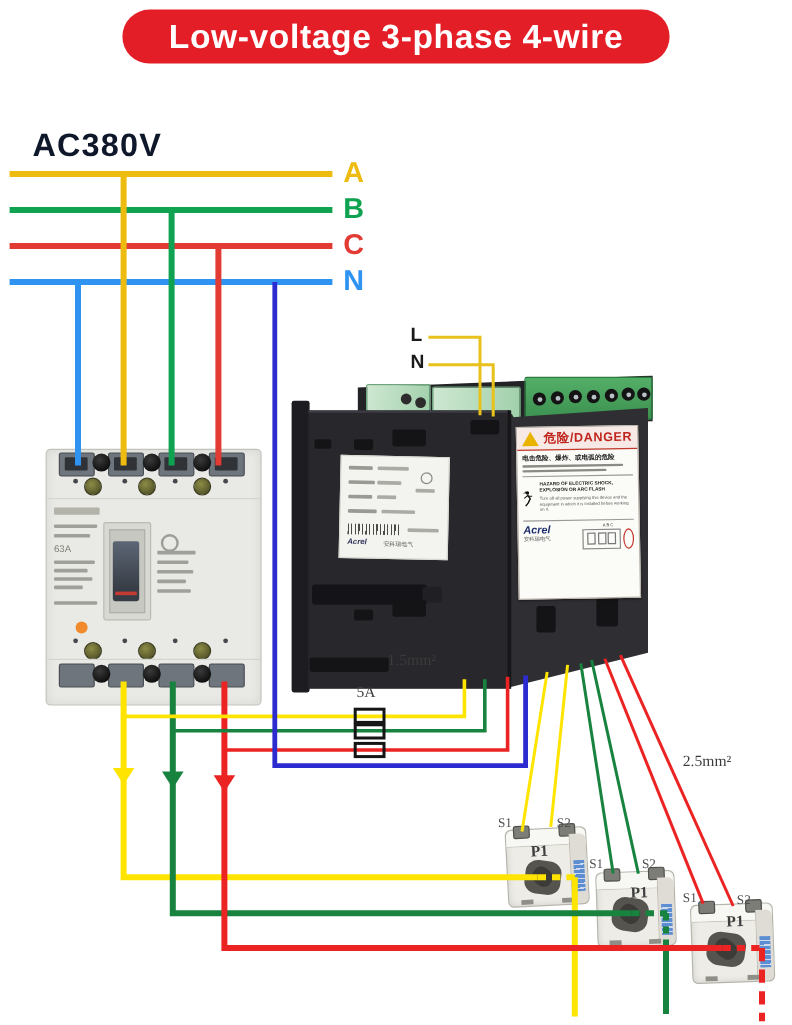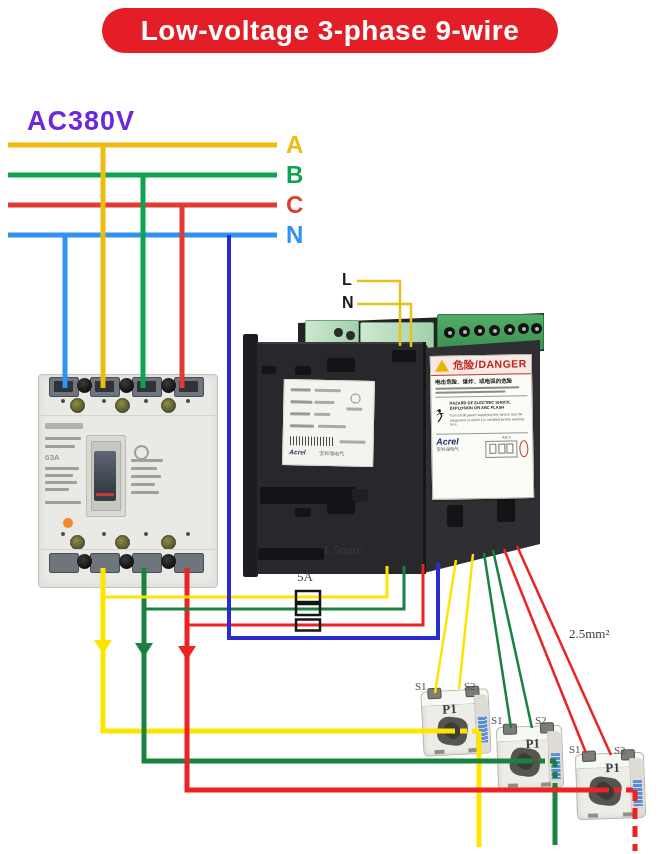--- a/index.html
+++ b/index.html
@@ -4,21 +4,21 @@
 <style>
   html,body{margin:0;padding:0;background:#ffffff;}
   .stage{position:relative;width:660px;height:854px;background:#ffffff;overflow:hidden;
          font-family:"Liberation Sans",sans-serif;}
   .abs{position:absolute;}
 
   
   .banner{left:102px;top:8px;width:456px;height:45px;background:#e41e26;border-radius:23px;
           color:#fff;font-size:28px;font-weight:700;display:flex;align-items:center;
           justify-content:center;letter-spacing:.5px;}
-  .src-label{left:27px;top:106px;font-size:27px;font-weight:600;color:#6d28d9;letter-spacing:1px;}
+  .src-label{left:27px;top:106px;font-size:27px;font-weight:600;color:#0f172a;letter-spacing:1px;}
   .phase-label{left:286px;font-size:24px;font-weight:700;line-height:24px;}
 
   
   .serif-note{font-family:"Liberation Serif",serif;font-size:13px;color:#3b3b3b;}
   .ln-label{font-size:16px;font-weight:700;color:#1a1a1a;}
   .ct-tag{font-family:"Liberation Serif",serif;font-size:11px;color:#4f4f4f;}
 
   
   .breaker{left:38px;top:374px;width:178px;height:212px;background:#e9e9e5;
            border:1px solid #c2c2bc;border-radius:4px;box-shadow:inset 0 0 10px rgba(0,0,0,.08);}
@@ -106,21 +106,21 @@
   .ct-window-in{position:absolute;left:20%;top:22%;width:58%;height:55%;background:#3c3b37;
                 border-radius:40%;transform:rotate(30deg);}
   .ct-p1{position:absolute;font-family:"Liberation Serif",serif;font-size:13px;font-weight:600;color:#3d3d3d;}
   .ct-foot{position:absolute;bottom:1px;width:10px;height:4px;background:#8f8f87;}
 </style>
 </head>
 <body>
 
 <div class="stage">
 
-  <div class="abs banner">Low-voltage 3-phase 9-wire</div>
+  <div class="abs banner">Low-voltage 3-phase 4-wire</div>
 
   <div class="abs src-label">AC380V</div>
 
   <div class="abs breaker">
     <div class="abs t-term" style="left:10px">
         <div class="inner"></div>
       </div>
     <div class="abs t-term" style="left:51px">
         <div class="inner"></div>
       </div>

